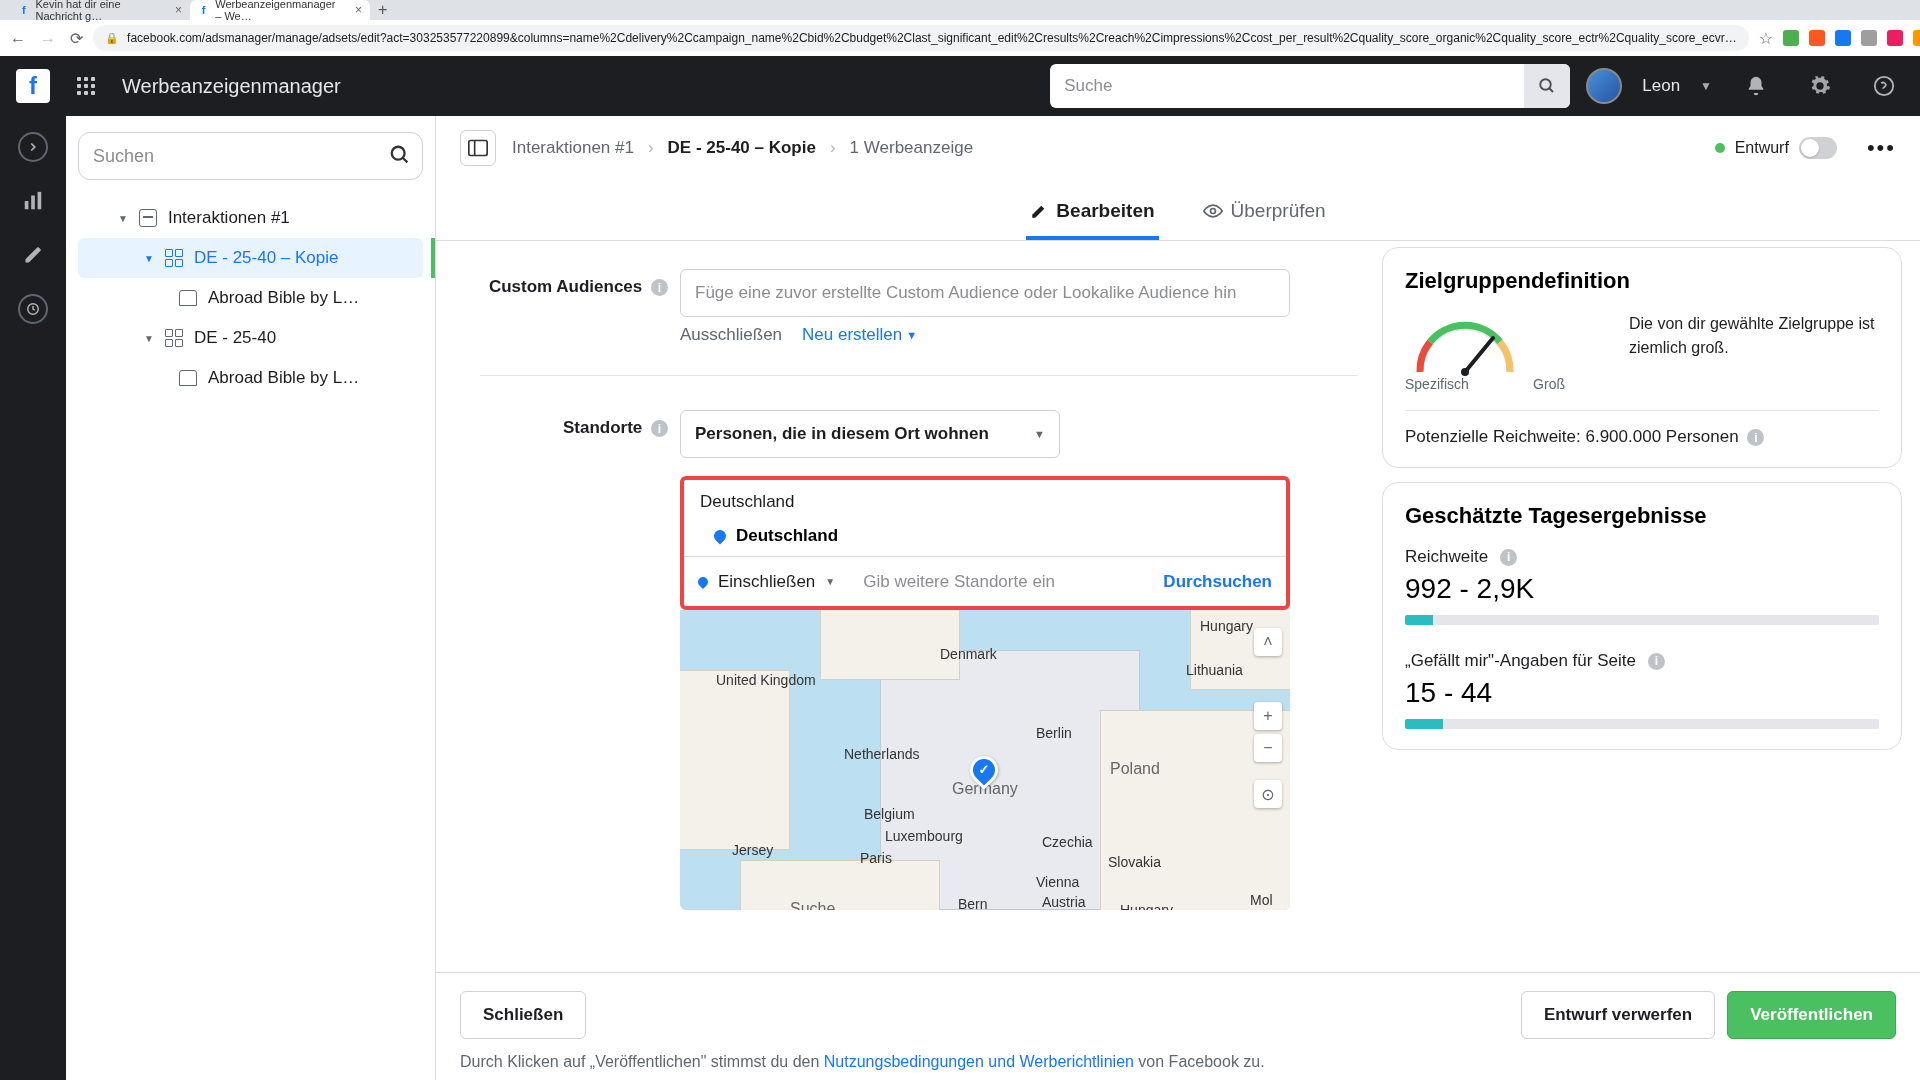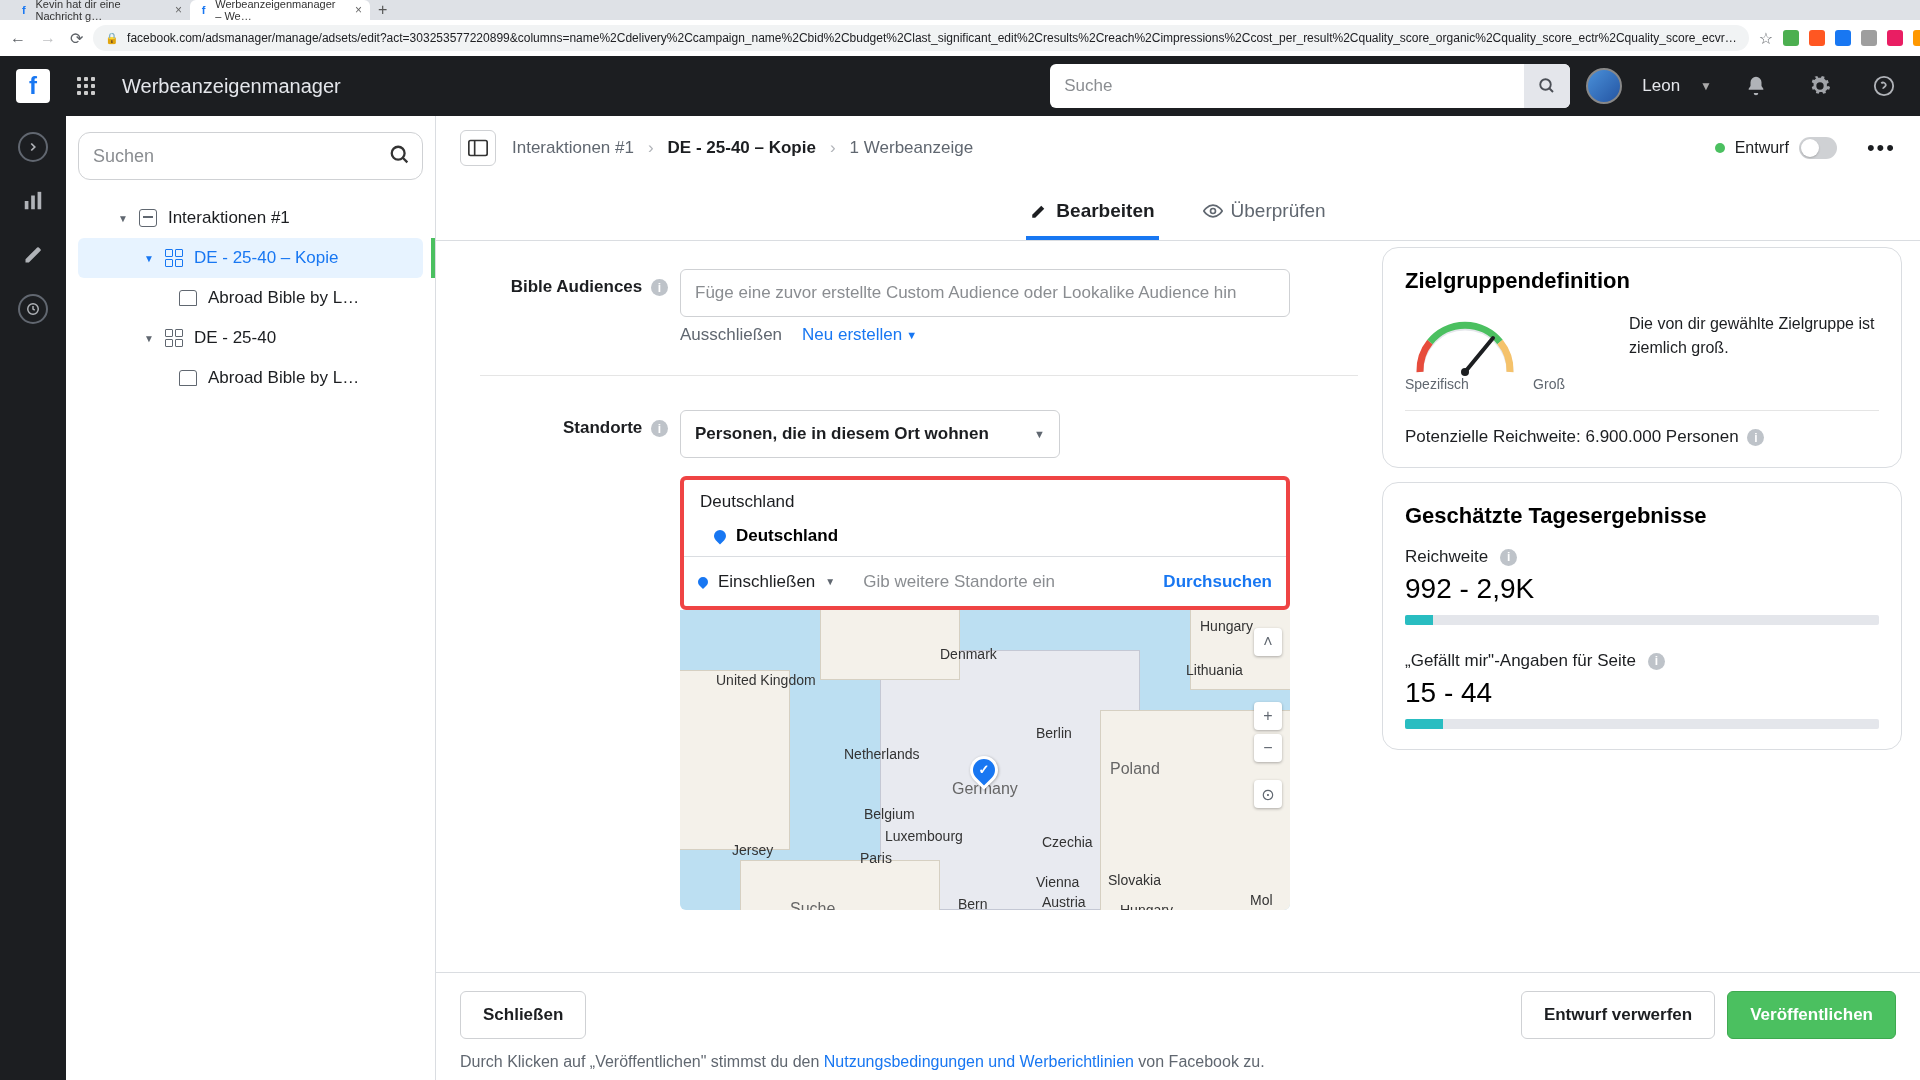--- a/index.html
+++ b/index.html
@@ -344,21 +344,21 @@
               <circle cx="12" cy="12" r="3"></circle>
             </svg>
           <span>Überprüfen</span>
         </div>
       </div>
 
       <div class="editor-wrap">
         <div class="editor">
           <div class="form-row">
             <div class="form-label">
-              <span>Bible Audiences</span> <span class="info-ic">i</span>
+              <span>Custom Audiences</span> <span class="info-ic">i</span>
             </div>
             <div class="form-field">
               <input class="text-input" placeholder="Füge eine zuvor erstellte Custom Audience oder Lookalike Audience hin" style="">
               <div class="link-row">
                 <span class="link-muted">Ausschließen</span>
                 <span class="link-blue">
                   <span>Neu erstellen</span>
                   <span style="font-size:11px">▼</span>
                 </span>
               </div>
@@ -403,21 +403,21 @@
                 <div class="map-label" style="left:260px;top:36px">Denmark</div>
                 <div class="map-label" style="left:520px;top:8px">Hungary</div>
                 <div class="map-label" style="left:506px;top:52px">Lithuania</div>
                 <div class="map-label" style="left:164px;top:136px">Netherlands</div>
                 <div class="map-label" style="left:184px;top:196px">Belgium</div>
                 <div class="map-label" style="left:205px;top:218px">Luxembourg</div>
                 <div class="map-label" style="left:272px;top:170px;font-size:16px;color:#666">Germany</div>
                 <div class="map-label" style="left:356px;top:115px">Berlin</div>
                 <div class="map-label" style="left:430px;top:150px;font-size:16px;color:#666">Poland</div>
                 <div class="map-label" style="left:362px;top:224px">Czechia</div>
-                <div class="map-label" style="left:428px;top:262px">Slovakia</div>
+                <div class="map-label" style="left:428px;top:244px">Slovakia</div>
                 <div class="map-label" style="left:362px;top:284px">Austria</div>
                 <div class="map-label" style="left:356px;top:264px">Vienna</div>
                 <div class="map-label" style="left:440px;top:292px">Hungary</div>
                 <div class="map-label" style="left:570px;top:282px">Mol</div>
                 <div class="map-label" style="left:110px;top:290px;font-size:16px;color:#666">Suche</div>
                 <div class="map-label" style="left:180px;top:240px">Paris</div>
                 <div class="map-label" style="left:278px;top:286px">Bern</div>
                 <div class="map-label" style="left:52px;top:232px">Jersey</div>
                 <div class="map-marker"></div>
                 <div class="map-ctrl" style="top:18px">˄</div>

